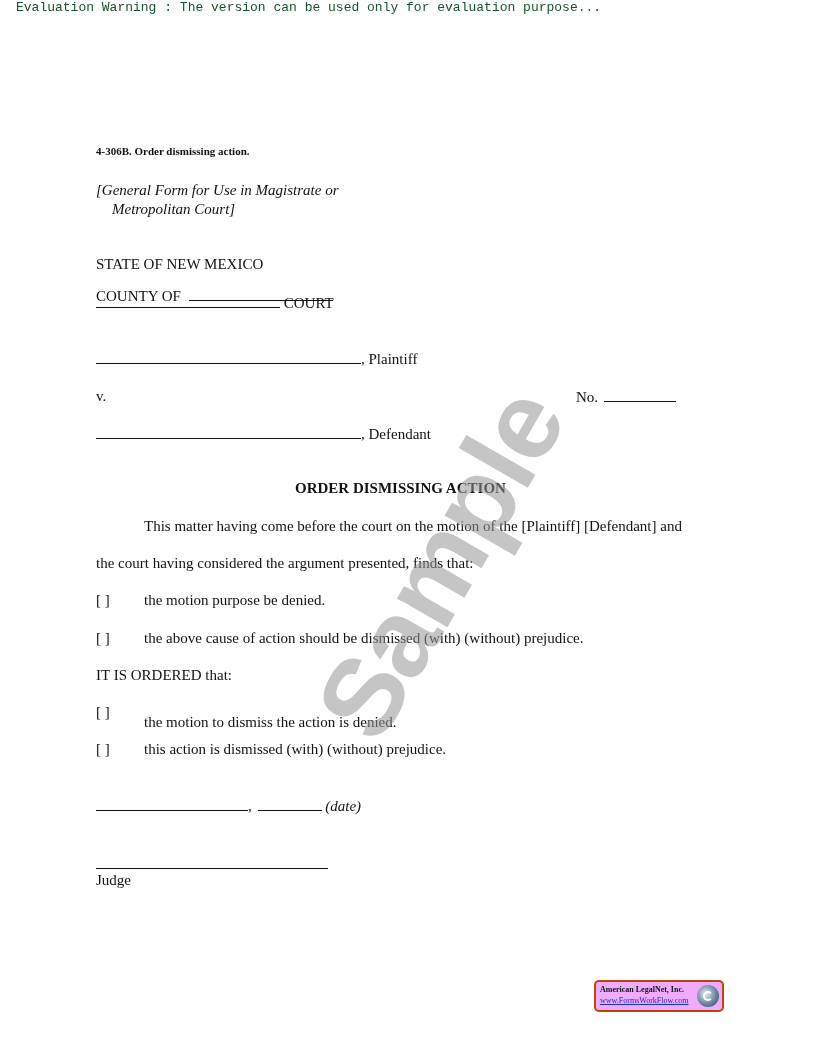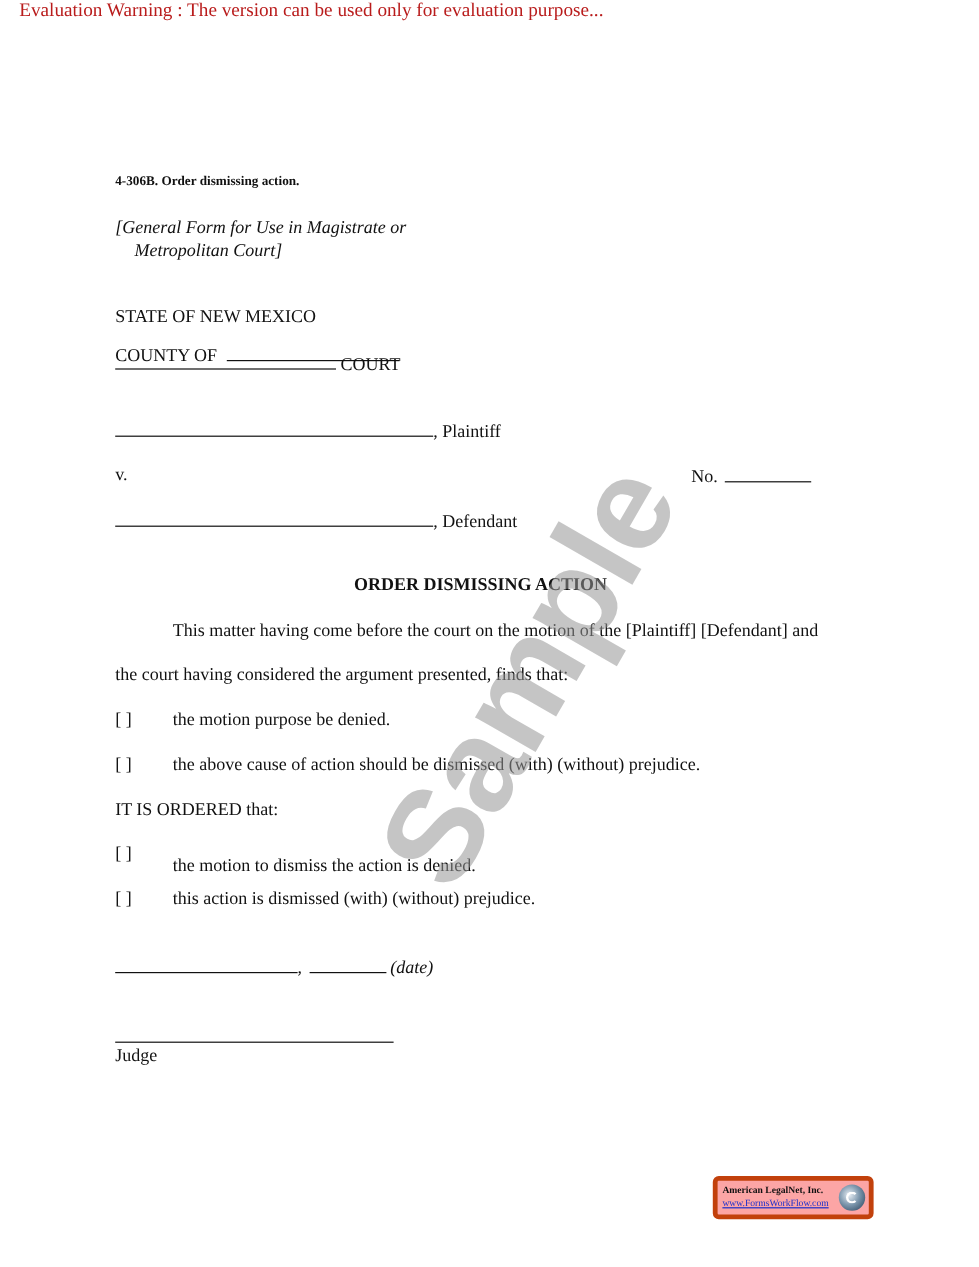--- a/index.html
+++ b/index.html
@@ -1,31 +1,31 @@
 <!DOCTYPE html>
 <html><head>
 <meta charset="utf-8">
 <style>
   html, body { margin: 0; padding: 0; background: #ffffff; }
   body { width: 816px; height: 1056px; position: relative; overflow: hidden;
          font-family: "Liberation Serif", "DejaVu Serif", serif; color: #111; font-size: 15px; }
-  .warn { position: absolute; left: 16px; top: 0px; color: #b91c1c;
-          font-family: Liberation Serif, serif; font-size: 16px; }
+  .warn { position: absolute; left: 16px; top: 0px; color: #14532d;
+          font-family: Liberation Mono, monospace; font-size: 13px; }
   .abs { position: absolute; white-space: nowrap; }
   .title { font-weight: bold; font-size: 11px; }
   .ital { font-style: italic; }
   .line { display: inline-block; border-bottom: 1px solid #111; height: 13px; vertical-align: baseline; }
   .center-title { font-weight: bold; font-size: 15px; }
   .bracket { position: absolute; left: 96px; }
   .item-text { position: absolute; left: 144px; }
   .watermark { position: absolute; left: 250px; top: 500px; font-family: "Liberation Sans", "DejaVu Sans", sans-serif;
                font-weight: bold; font-size: 110px; color: rgba(150,150,150,0.55);
                transform: rotate(-60deg); transform-origin: center; pointer-events: none; letter-spacing: -2px; }
   .logo { position: absolute; left: 594px; top: 980px; width: 126px; height: 28px;
-          border: 4px solid #c2410c; border-radius: 5px; background: #fca5a5;
+          border: 2px solid #c2410c; border-radius: 5px; background: #f0abfc;
           font-family: "Liberation Serif", serif; }
   .logo .name { position: absolute; left: 4px; top: 3px; font-size: 8px; font-weight: bold; color: #111; }
   .logo .url { position: absolute; left: 4px; top: 14px; font-size: 8px; color: #1a2ecc; text-decoration: underline; text-align: center; }
   .logo .globe { position: absolute; right: 3px; top: 3px; width: 22px; height: 22px; border-radius: 50%;
                  background: radial-gradient(circle at 40% 40%, #e8eef4 0%, #7d97ad 45%, #1f3a54 100%); }
   .logo .globe::after { content: ""; position: absolute; left: 6px; top: 6px; width: 10px; height: 10px;
                         border-radius: 50%; border: 2px solid #fff; border-right-color: transparent; box-sizing: border-box; }
 </style>
 </head>
 <body>

